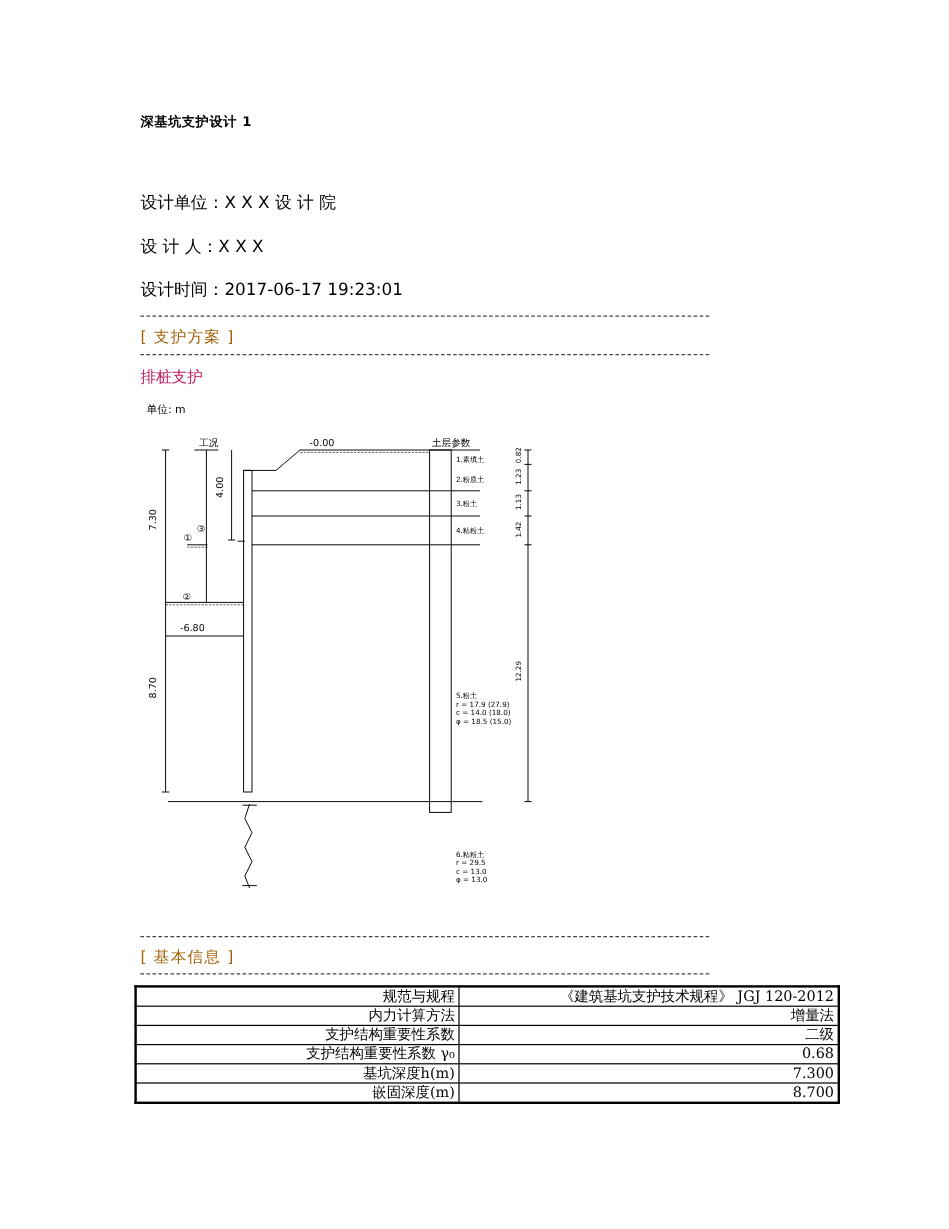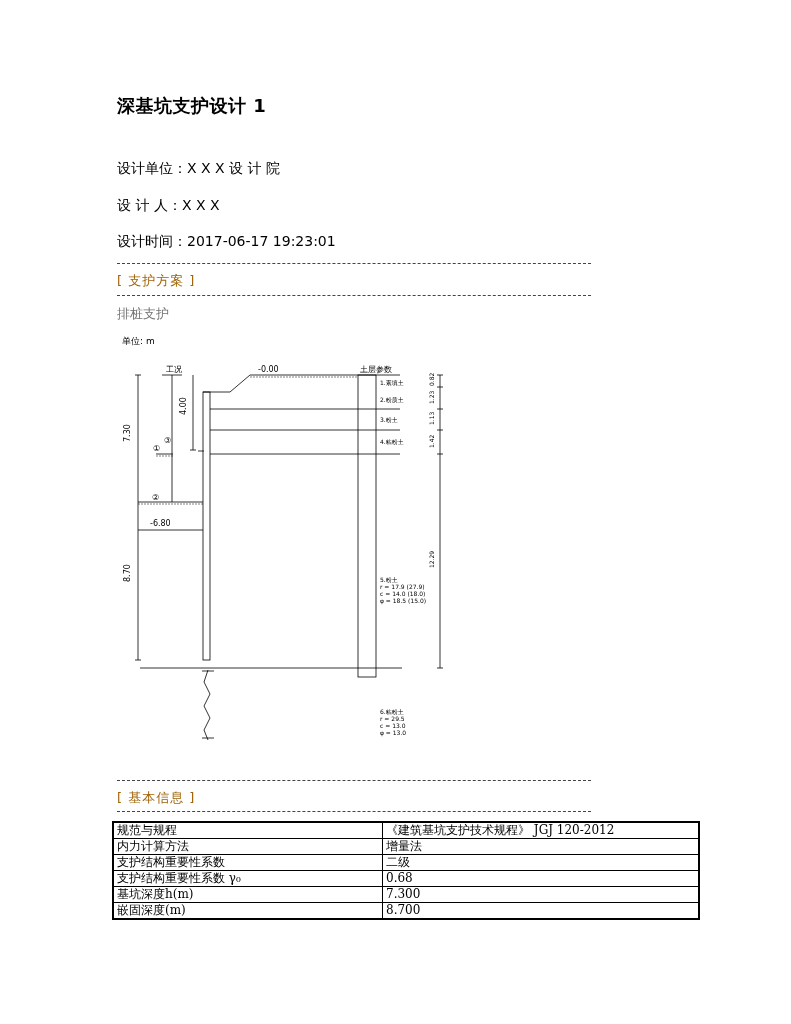--- a/index.html
+++ b/index.html
@@ -1,26 +1,26 @@
 <!DOCTYPE html>
 <html><head>
 <meta charset="utf-8">
 <style>
   html, body { margin: 0; padding: 0; background: #ffffff; }
   body { width: 791px; height: 1024px; position: relative; overflow: hidden;
          font-family: "DejaVu Sans", "Liberation Sans", sans-serif; color: #000; }
-  .title { position: absolute; left: 117px; top: 94px; font-size: 18px; font-weight: bold; letter-spacing: 0.5px; }
+  .title { position: absolute; left: 117px; top: 94px; font-size: 11px; font-weight: bold; letter-spacing: 0.5px; }
   .meta { position: absolute; left: 117px; font-size: 14px; margin-top: 28px; }
   .dash { position: absolute; left: 117px; width: 474px; height: 0; border-top: 1px dashed #444; }
   .sect { position: absolute; left: 117px; font-size: 13px; color: #a16207; letter-spacing: 1px; }
-  .plain { position: absolute; left: 117px; top: 305px; font-size: 13px; color: #737373; }
+  .plain { position: absolute; left: 117px; top: 305px; font-size: 13px; color: #be185d; }
   .diagram { position: absolute; left: 120px; top: 330px; width: 330px; height: 420px; }
   table.info { position: absolute; left: 112px; top: 821px; width: 588px; border-collapse: collapse;
                border: 2px solid #000; font-family: "DejaVu Serif", "Liberation Serif", serif; font-size: 12px; }
-  table.info td { border: 1px solid #000; padding: 0 3px; height: 15px; line-height: 15px; white-space: nowrap; }
+  table.info td { border: 1px solid #000; padding: 0 3px; height: 15px; line-height: 15px; white-space: nowrap; text-align: right; }
   table.info td.k { width: 262px; }
 </style>
 </head>
 <body>
 
 <div class="title">深基坑支护设计 1</div>
 
 <div class="meta" style="top:132px">
   <span>设计单位：</span><span>X X X 设 计 院</span>
 </div>

